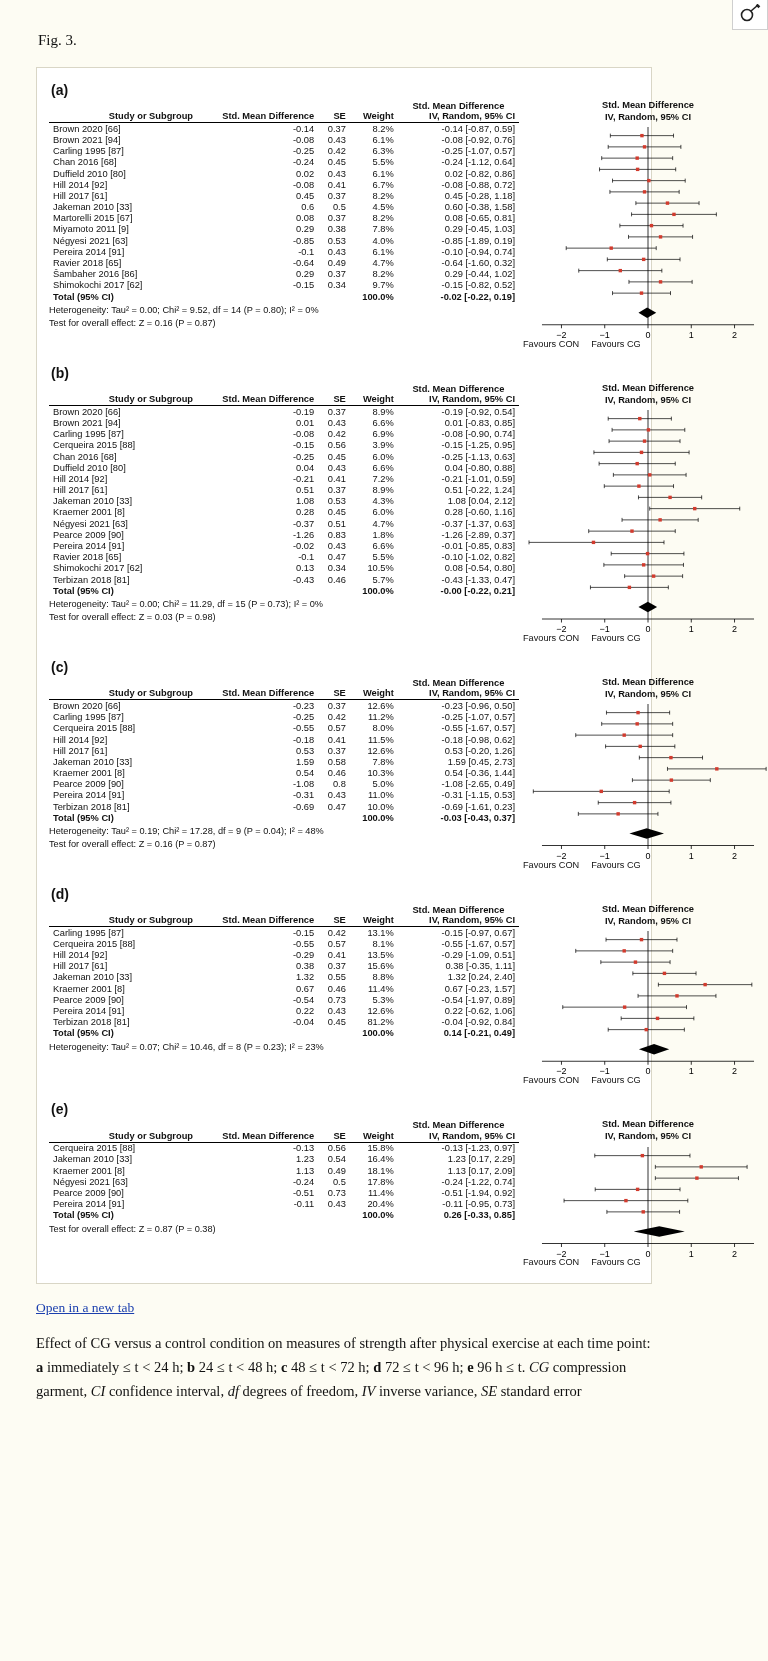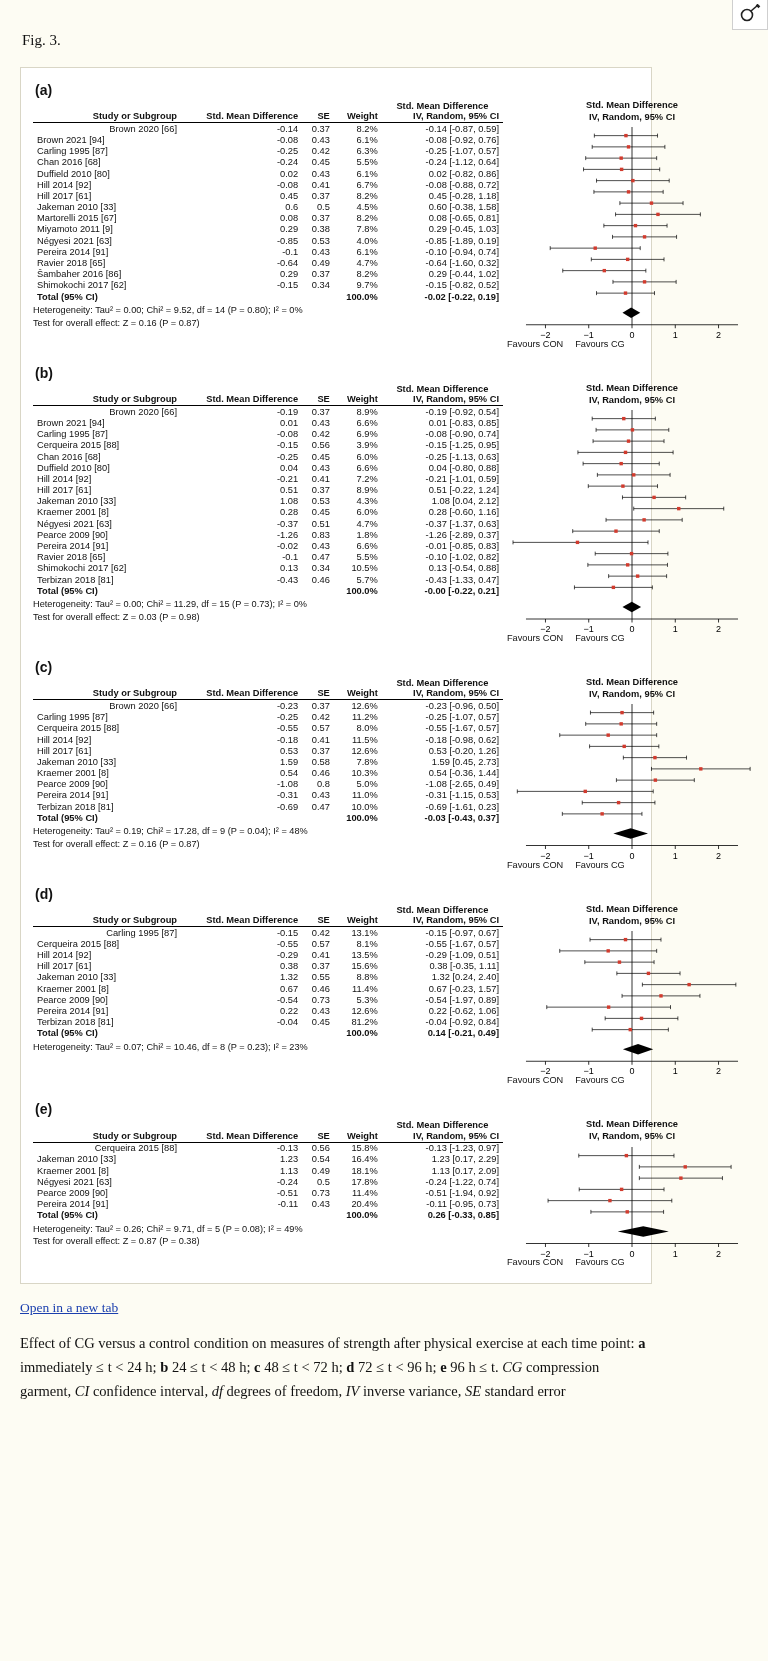--- a/index.html
+++ b/index.html
@@ -2,21 +2,21 @@
 <html><head>
 <meta charset="utf-8">
 <style>
   html,body{margin:0;padding:0;}
   body{
     width:768px;
     background:#fdfcf3;
     font-family:"Liberation Serif", serif;
     color:#111;
   }
-  .page{width:672px;box-sizing:border-box;padding:24px 20px 30px 20px;}
+  .page{width:672px;box-sizing:border-box;padding:24px 20px 30px 36px;}
   .fig-label{font-size:15px;margin:8px 0 18px 2px;font-family:"Liberation Serif",serif;}
   .figure-box{
     border:1px solid #d9d6c6;
     background:#ffffff;
     padding:14px 12px 12px 12px;
     box-sizing:border-box;
   }
   .panel{position:relative;margin-bottom:16px;}
   .panel:last-child{margin-bottom:4px;}
   .panel-letter{
@@ -43,21 +43,21 @@
     white-space:nowrap;
   }
   .hdr-top td{
     text-align:center;font-weight:bold;padding-bottom:0;
   }
   .colhdr th{border-bottom:1px solid #000;text-align:right;}
   .c-study{text-align:left;width:140px;}
   .c-num{text-align:right;}
   .c-ci{text-align:right;}
   .studyrow td{border:none;}
-  .firstrow td{padding-top:3px;text-align:right;}
+  .firstrow td{padding-top:3px;}
   .totalrow td{font-weight:bold;padding-top:9px;}
   .totalrow .c-ci{}
   .het{
     font-size:9.2px;font-family:"Liberation Sans",sans-serif;
     padding-top:2px;line-height:1.35;
   }
   .het div{white-space:nowrap;}
   .plot-hdr{
     text-align:center;font-weight:bold;font-size:9.3px;
     font-family:"Liberation Sans",sans-serif;line-height:1.25;
@@ -436,21 +436,21 @@
                     <td class="c-num">-0.1</td>
                     <td class="c-num">0.47</td>
                     <td class="c-num">5.5%</td>
                     <td class="c-ci">-0.10 [-1.02, 0.82]</td>
                   </tr>
                   <tr class="studyrow">
                     <td class="c-study">Shimokochi 2017 [62]</td>
                     <td class="c-num">0.13</td>
                     <td class="c-num">0.34</td>
                     <td class="c-num">10.5%</td>
-                    <td class="c-ci">0.13 [-0.54, 0.88]</td>
+                    <td class="c-ci">0.08 [-0.54, 0.80]</td>
                   </tr>
                   <tr class="studyrow">
                     <td class="c-study">Terbizan 2018 [81]</td>
                     <td class="c-num">-0.43</td>
                     <td class="c-num">0.46</td>
                     <td class="c-num">5.7%</td>
                     <td class="c-ci">-0.43 [-1.33, 0.47]</td>
                   </tr>
                   <tr class="totalrow">
                     <td class="c-study">Total (95% CI)</td>
@@ -940,21 +940,20 @@
                   <tr class="totalrow">
                     <td class="c-study">Total (95% CI)</td>
                     <td></td>
                     <td></td>
                     <td class="c-num">100.0%</td>
                     <td class="c-ci">0.26 [-0.33, 0.85]</td>
                   </tr>
                 </tbody>
               </table>
               <div class="het">
-                <div>Heterogeneity: Tau² = 0.26; Chi² = 9.71, df = 5 (P = 0.08); I² = 49%</div>
                 <div>Test for overall effect: Z = 0.87 (P = 0.38)</div>
               </div>
             </div>
             <div class="plot-wrap">
               <div class="plot-hdr">Std. Mean Difference<br>IV, Random, 95% CI</div>
               <div>
                 <svg width="250" height="116.5">
                   <line x1="125" y1="4" x2="125" y2="100.5" stroke="#000" stroke-width="0.8"></line>
                   <line x1="71.77454545454546" y1="12.625" x2="166.97454545454542" y2="12.625" stroke="#000" stroke-width="0.7"></line>
                   <line x1="71.77454545454546" y1="10.625" x2="71.77454545454546" y2="14.625" stroke="#000" stroke-width="0.7"></line>

